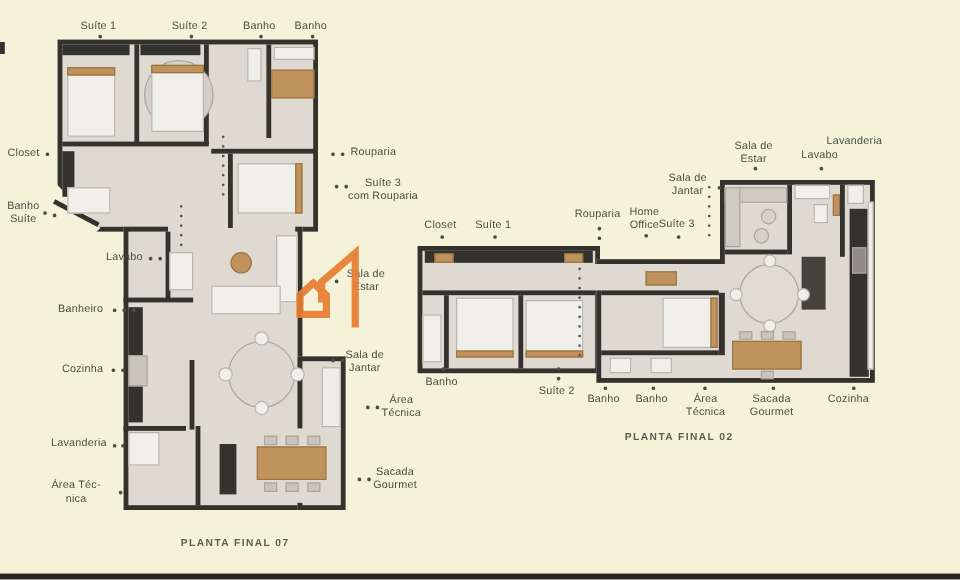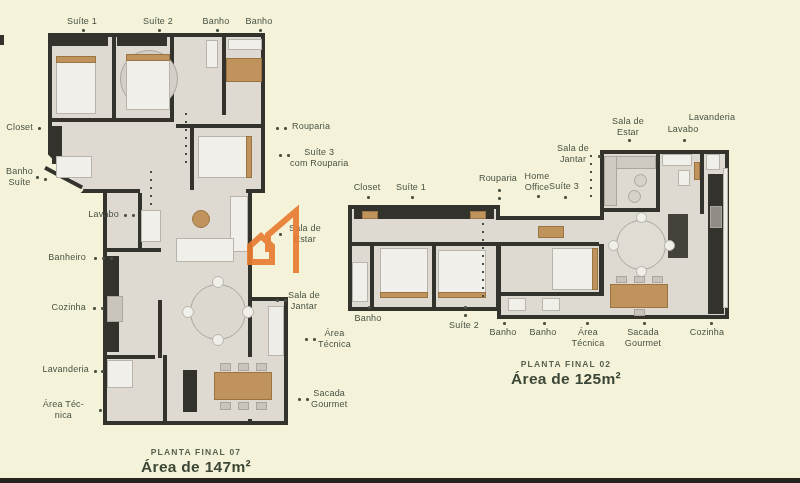--- a/index.html
+++ b/index.html
@@ -100,21 +100,20 @@
     <div class="gy" style="left:238px;top:402px;width:11px;height:8px;"></div>
     <div class="gy" style="left:256px;top:402px;width:11px;height:8px;"></div>
     <div class="fw" style="left:268px;top:306px;width:16px;height:50px;background:#efede7;"></div>
 
     <div></div>
     <div></div>
     <div></div>
 
     <div class="caption" style="left:196px;top:447px;">
       <div class="cap-title">PLANTA FINAL 07</div>
-      <div class="cap-area">Área de 147m²</div>
     </div>
   <div class="lbl c" style="left: 82px; top: 16px;">Suíte 1</div>
       <div class="lbl c" style="left: 158px; top: 16px;">Suíte 2</div>
       <div class="lbl c" style="left: 216px; top: 16px;">Banho</div>
       <div class="lbl c" style="left: 259px; top: 16px;">Banho</div>
       <div class="lbl r" style="left: 33px; top: 122px;">Closet</div>
       <div class="lbl r" style="left: 33px; top: 166px;">Banho
 Suíte</div>
       <div class="lbl r" style="left: 119px; top: 209px;">Lavabo</div>
       <div class="lbl r" style="left: 86px; top: 252px;">Banheiro</div>
@@ -217,21 +216,20 @@
     <div class="gy" style="left:652px;top:276px;width:11px;height:7px;"></div>
     <div class="gy" style="left:634px;top:309px;width:11px;height:7px;"></div>
     <div class="fw" style="left:723px;top:168px;width:5px;height:140px;background:#efede7;"></div>
 
     <div></div>
     <div></div>
     <div></div>
 
     <div class="caption" style="left:566px;top:359px;">
       <div class="cap-title">PLANTA FINAL 02</div>
-      <div class="cap-area">Área de 125m²</div>
     </div>
   <div class="lbl c" style="left: 367px; top: 182px;">Closet</div>
       <div class="lbl c" style="left: 411px; top: 182px;">Suíte 1</div>
       <div class="lbl c" style="left: 498px; top: 173px;">Rouparia</div>
       <div class="lbl c" style="left: 537px; top: 171px;">Home
 Office</div>
       <div class="lbl c" style="left: 564px; top: 181px;">Suíte 3</div>
       <div class="lbl c" style="left: 573px; top: 143px;">Sala de
 Jantar</div>
       <div class="lbl c" style="left: 628px; top: 116px;">Sala de

